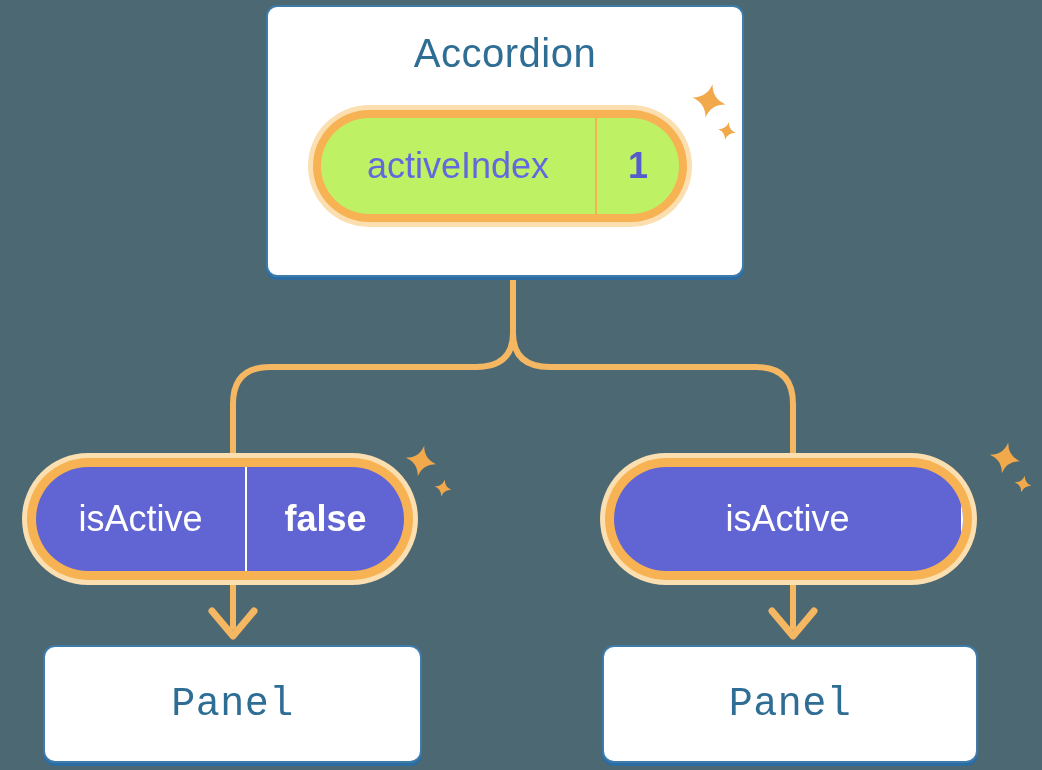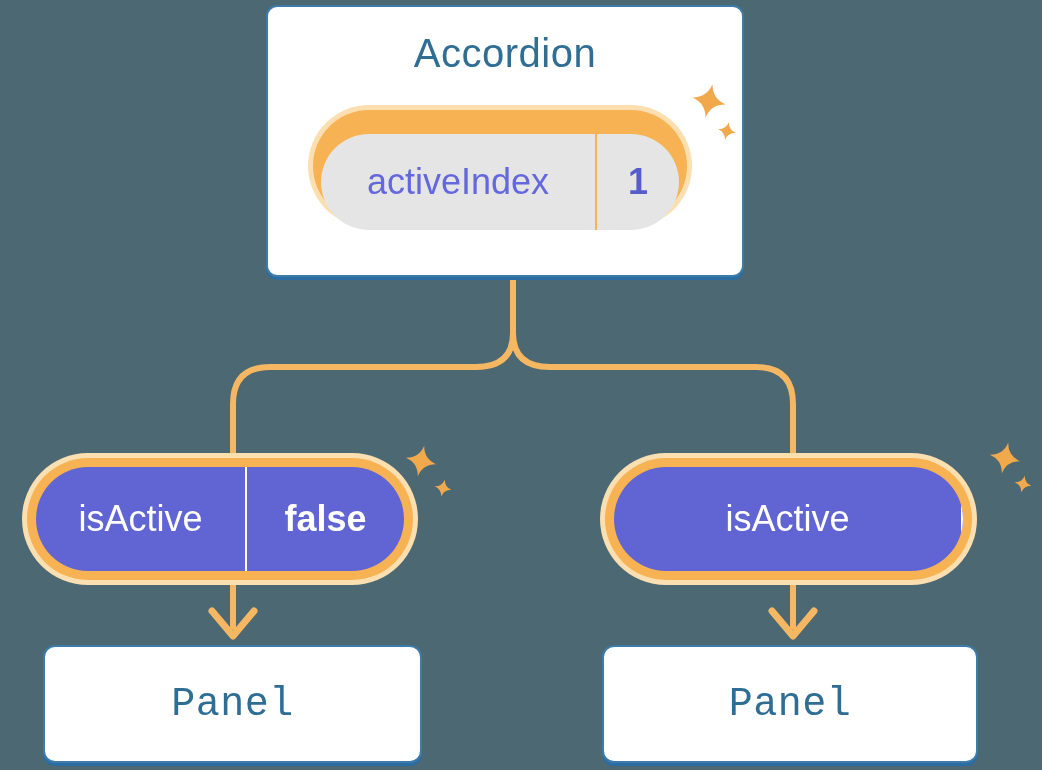--- a/index.html
+++ b/index.html
@@ -30,21 +30,21 @@
   .panel-title{font-size:40px;font-weight:500;color:#2E6D94;letter-spacing:.5px;font-family:Liberation Mono, monospace;}
 
   
   .pill{position:absolute;border-radius:999px;background:#FBDFB0;padding:5px;box-sizing:border-box;}
   .pill-ring{width:100%;height:100%;border-radius:999px;background:#F7B254;padding:8px;box-sizing:border-box;}
   .pill.state .pill-ring{padding:9px;}
   .pill-inner{
     width:100%;height:100%;border-radius:999px;overflow:hidden;
     display:flex;align-items:stretch;
   }
-  .pill.prop .pill-inner{background:#e5e5e5;margin-top:16px;}
+  .pill.prop .pill-inner{background:#bef264;}
   .pill.state .pill-inner{background:#6165D3;}
   .pill-cell{display:flex;align-items:center;justify-content:center;}
   .pill-name{flex:1;}
   .pill-divider{width:2px;flex:0 0 2px;}
   .pill.prop .pill-divider{background:#F7B254;}
   .pill.state .pill-divider{background:#ffffff;}
   .pill.prop .pill-name{font-size:36px;color:#6468DE;}
   .pill.prop .pill-value{font-size:36px;font-weight:700;color:#575CCD;}
   .pill.state .pill-name{font-size:36px;color:#ffffff;text-align:right;}
   .pill.state .pill-value{font-size:36px;font-weight:700;color:#ffffff;text-align:right;}

